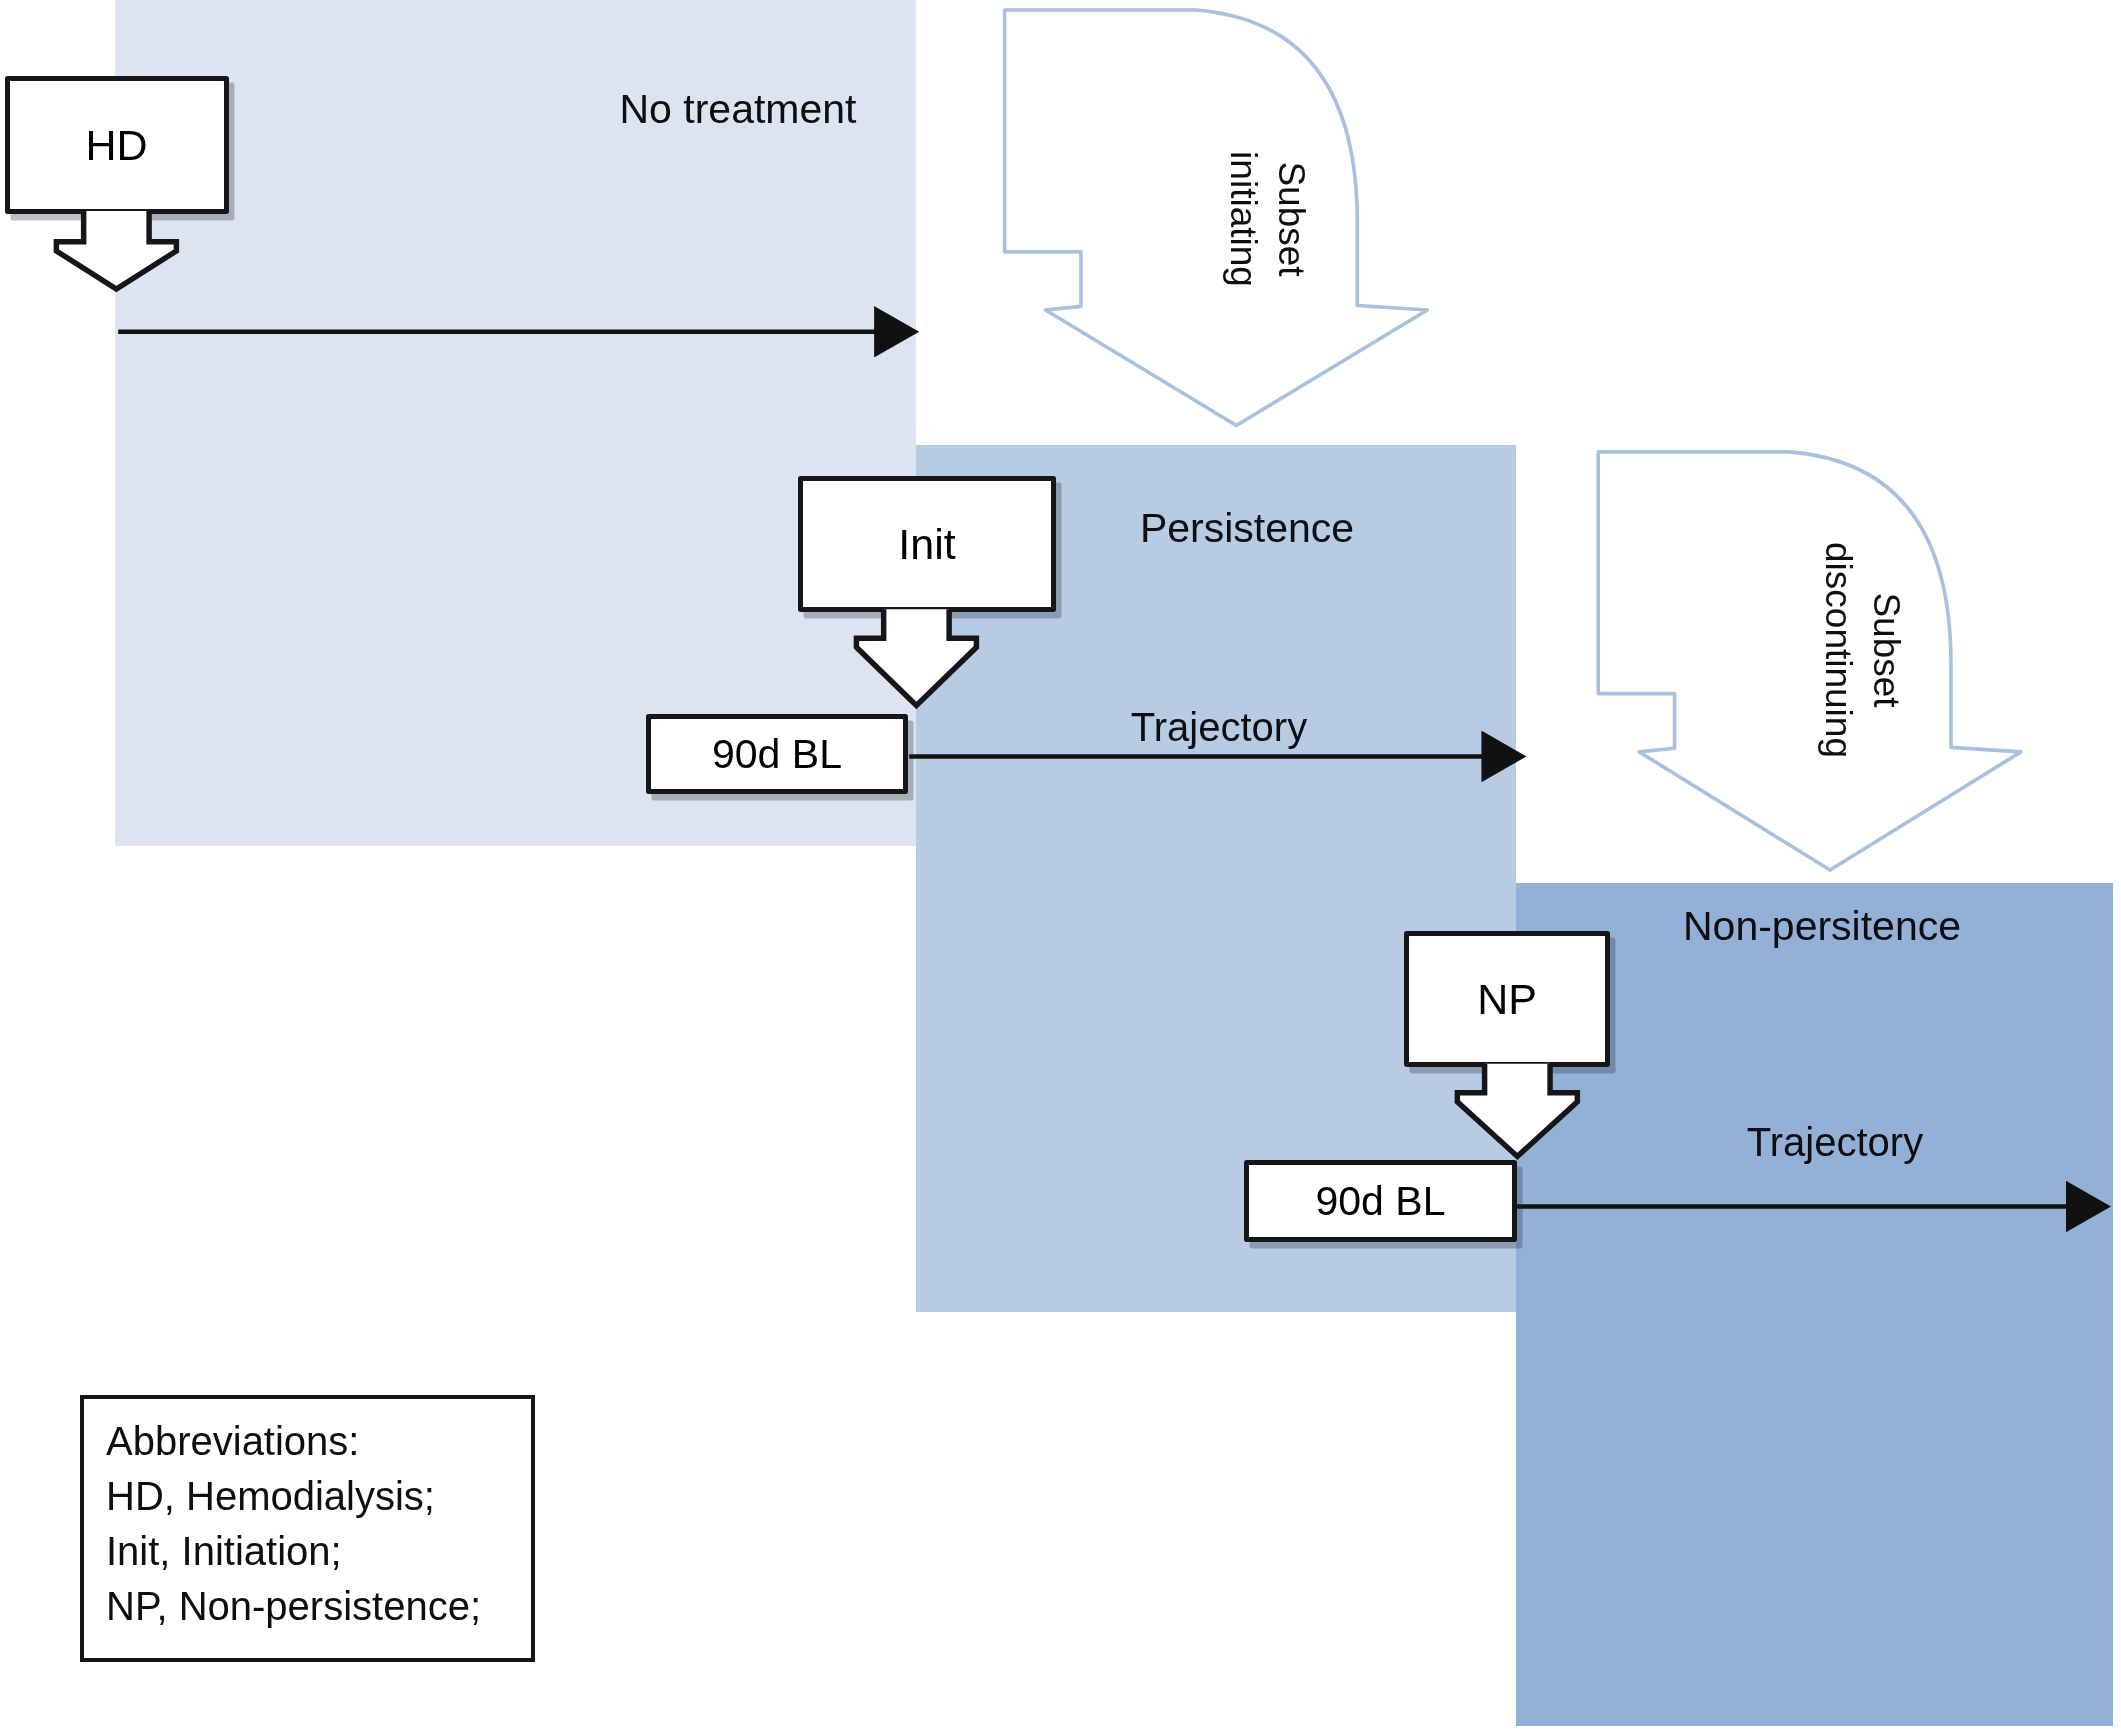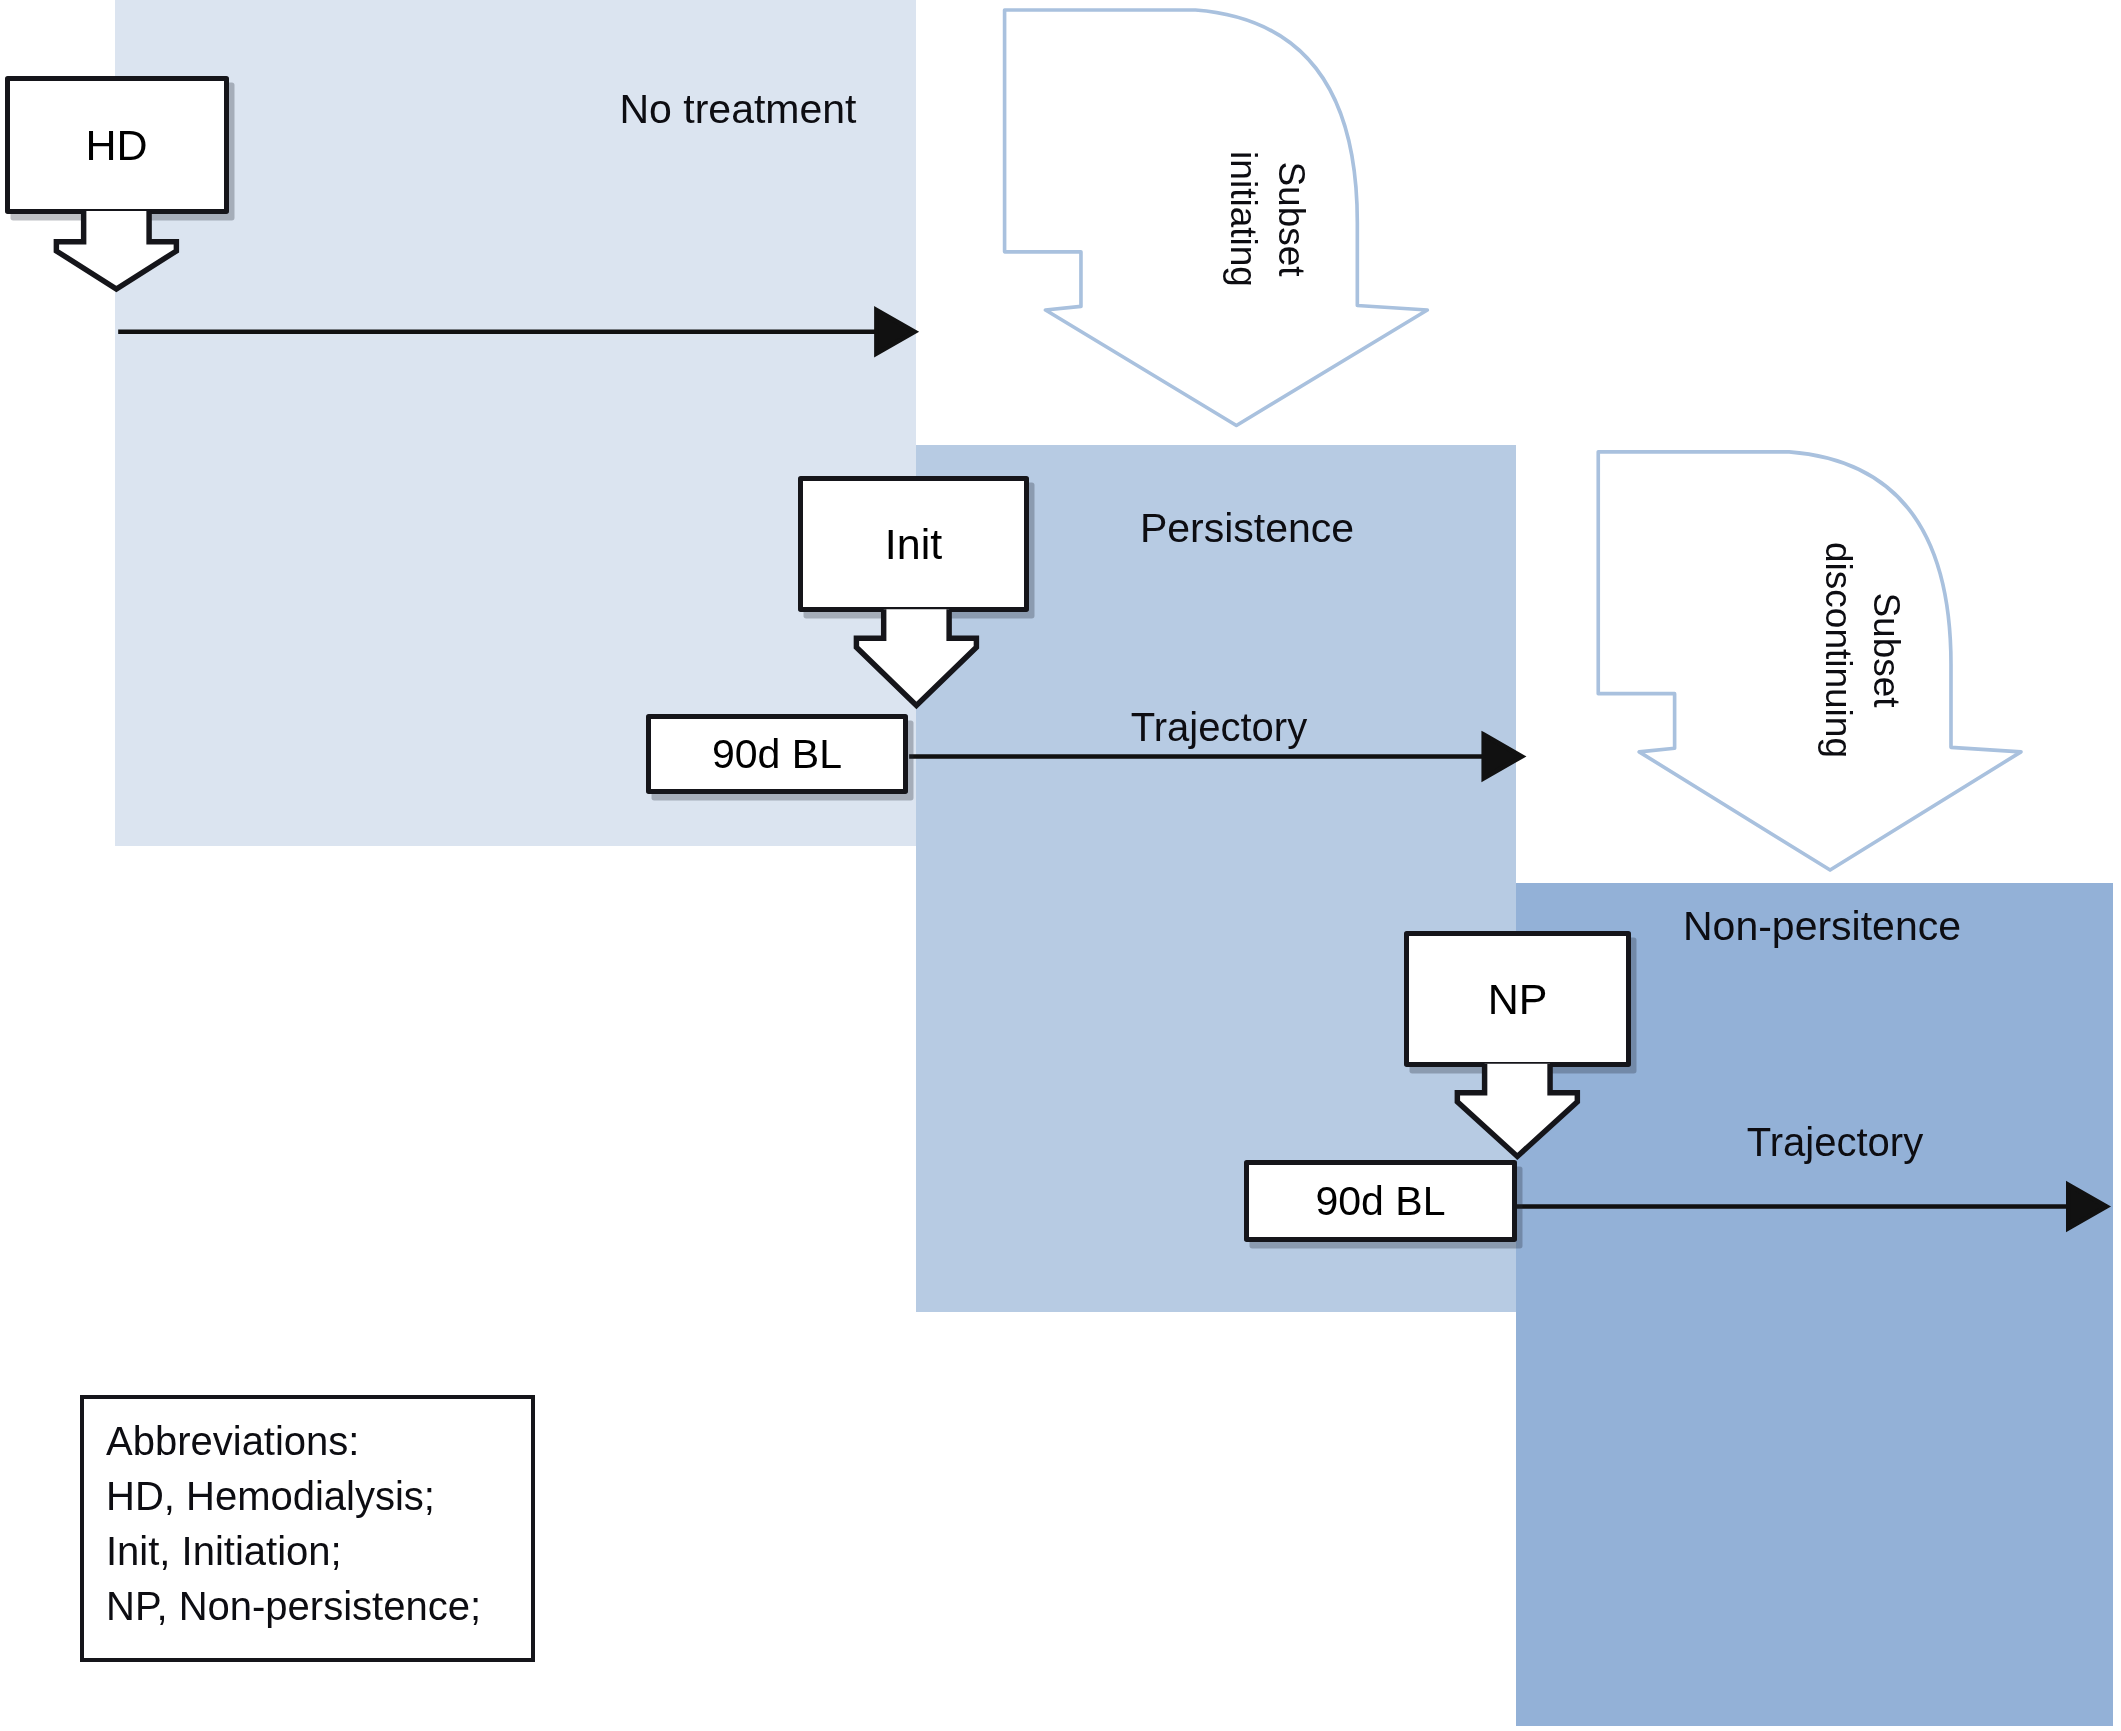--- a/index.html
+++ b/index.html
@@ -31,22 +31,22 @@
   svg.layer-top{z-index:6;}
 
   .wbox{
     position:absolute;background:#ffffff;border:5.5px solid #15151a;
     box-sizing:border-box;border-radius:2.7px;
     display:flex;align-items:center;justify-content:center;
     font-size:43px;color:#000;z-index:5;
     box-shadow:5.5px 6.4px 0 rgba(40,45,60,0.30);
   }
   .box-hd{left:4.5px;top:76px;width:224px;height:138px;}
-  .box-init{left:798px;top:476px;width:231px;height:136px;text-align:right;}
-  .box-np{left:1404px;top:931px;width:227px;height:136px;}
+  .box-init{left:798px;top:476px;width:258px;height:136px;text-align:right;}
+  .box-np{left:1404px;top:931px;width:206px;height:136px;}
   .box-bl1{left:646px;top:714px;width:262px;height:80px;font-size:41px;}
   .box-bl2{left:1244px;top:1160px;width:273px;height:82px;font-size:41px;}
 
   .rot-label{
     position:absolute;transform:translate(-50%,-50%) rotate(90deg);
     transform-origin:center center;white-space:pre-line;text-align:center;
     font-size:37px;line-height:1.3;color:#0d0d12;z-index:7;
   }
   .lbl-subset-init{left:1267px;top:219px;}
   .lbl-subset-disc{left:1862px;top:650px;}

